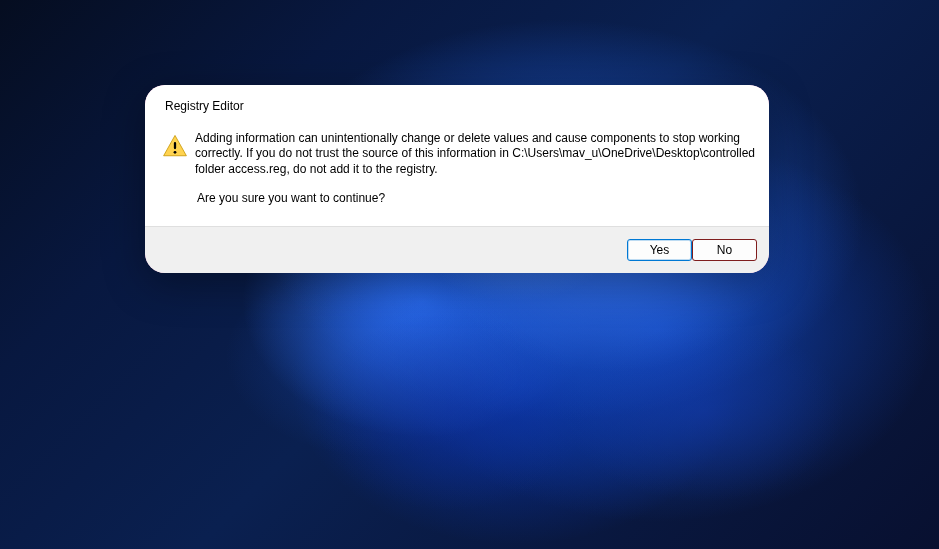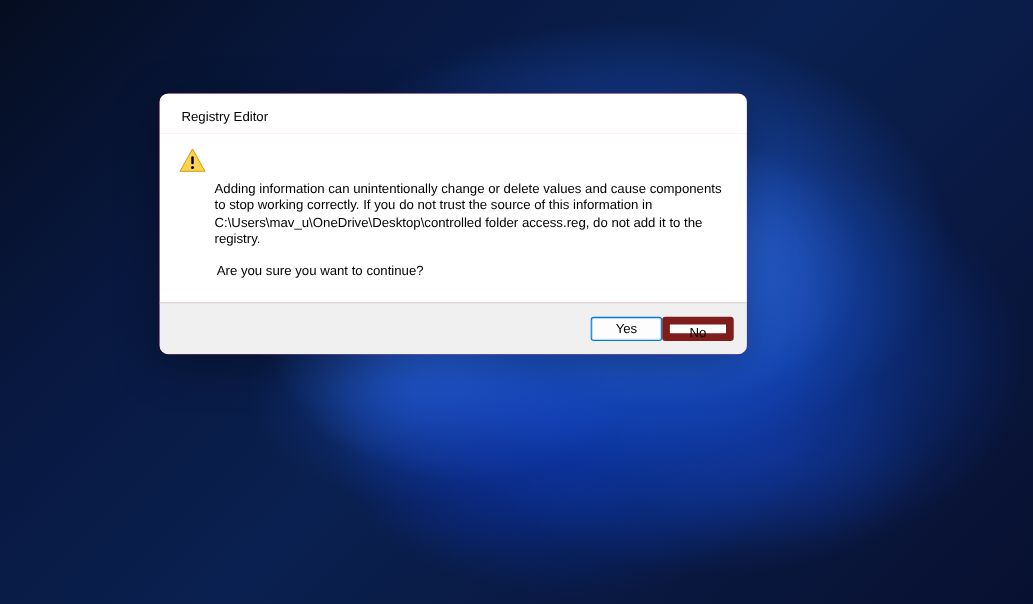--- a/index.html
+++ b/index.html
@@ -47,23 +47,23 @@
       height: 100%;
       background:
         radial-gradient(ellipse 200px 150px at 55% 40%, rgba(130,180,255,0.3) 0%, transparent 55%),
         radial-gradient(ellipse 250px 180px at 48% 75%, rgba(15,50,160,0.5) 0%, transparent 55%);
     }
     
     .dialog {
       position: absolute;
       left: 145px;
       top: 85px;
-      width: 534px;
-      background: #ec4899;
-      border-radius: 8px;
+      width: 624px;
+      background: #f9a8d4;
+      border-radius: 20px;
       box-shadow: 0 10px 40px rgba(0,0,0,0.35);
       overflow: hidden;
     }
     
     .dialog-title {
       padding: 14px 20px 8px 20px;
       font-size: 12px;
       color: #000000;
       background: #ffffff;
     }
@@ -81,21 +81,20 @@
       align-items: flex-start;
       padding-top: 2px;
     }
     
     .msg-col {
       flex: 1;
       font-size: 12px;
       color: #000000;
       line-height: 1.28;
       padding-right: 4px;
-      margin-top: 33px;
     }
     
     .msg-warning {
       margin-bottom: 14px;
     }
     
     .msg-confirm {
       padding-left: 2px;
     }
     
@@ -106,21 +105,21 @@
       padding: 12px 12px;
       background: #f0f0f0;
       border-top: 1px solid #dfdfdf;
     }
     
     .btn {
       min-width: 65px;
       height: 22px;
       font-size: 12px;
       font-family: inherit;
-      border: 7px solid #7f1d1d;
+      border: 1px solid #7f1d1d;
       background: #fdfdfd;
       border-radius: 3px;
       cursor: pointer;
       color: #000000;
     }
     
     .btn-primary {
       border: 1px solid #0078d4;
       box-shadow: inset 0 0 0 1px rgba(0,120,212,0.25);
     }

